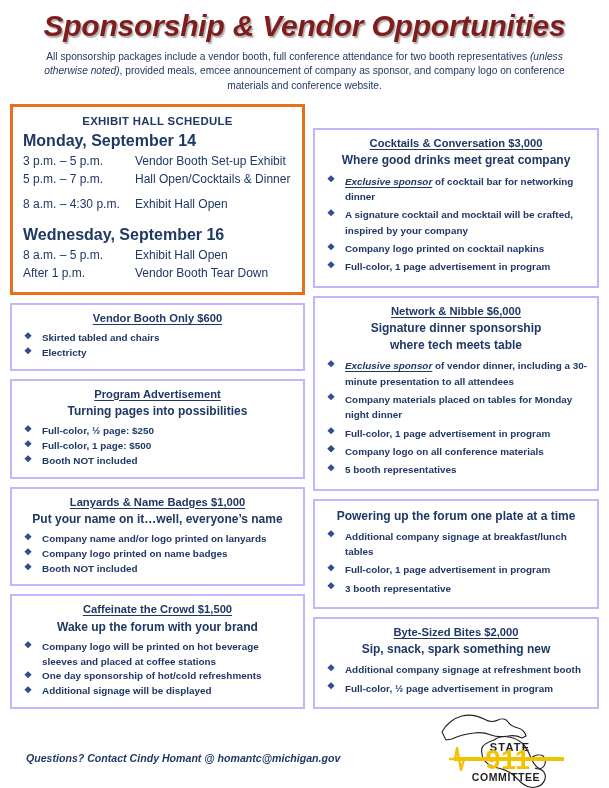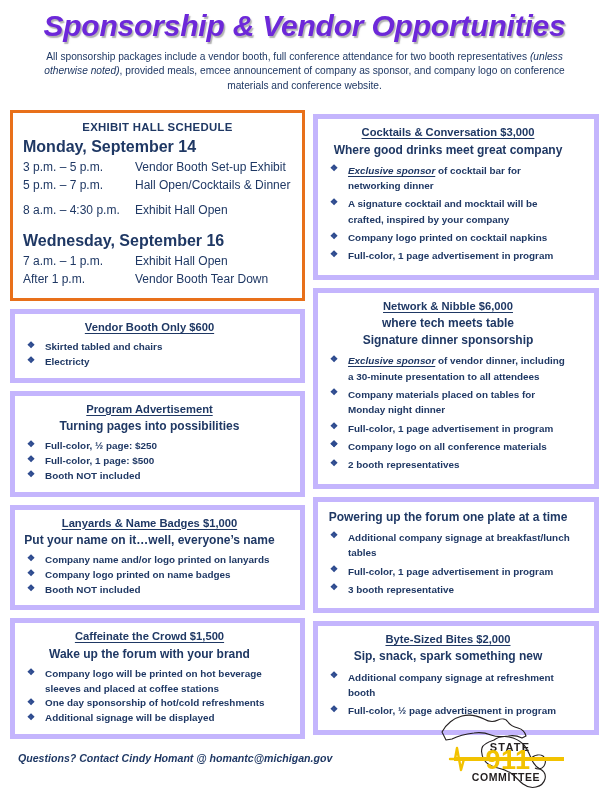--- a/index.html
+++ b/index.html
@@ -17,54 +17,54 @@
     box-sizing:border-box;
     padding:0;
   }
 
   
   .title{
     text-align:center;
     font-size:30px;
     font-weight:bold;
     font-style:italic;
-    color:#6d28d9;
+    color:#7f1d1d;
     letter-spacing:-0.2px;
     margin:10px 8px 0 8px;
     line-height:1.05;
     text-shadow:1.5px 1.5px 1.2px rgba(150,150,150,0.75);
     white-space:nowrap;
   }
   .intro{
     text-align:center;
     font-size:10.2px;
     line-height:1.45;
     color:#1F3864;
     margin:8px 24px 0 24px;
     font-weight:normal;
   }
   .intro i{font-style:italic;}
 
   
   .columns{
     display:flex;
     gap:8px;
-    margin:16px 10px 0 10px;
-    align-items:center;
+    margin:10px 10px 0 10px;
+    align-items:flex-end;
   }
   .col{display:flex;flex-direction:column;}
   .col-left{width:296px;}
   .col-right{width:287px;}
 
   
   .box{
-    border:5px solid #c4b5fd;
+    border:2px solid #c4b5fd;
     box-sizing:border-box;
     margin-bottom:8px;
-    padding:6px 24px 8px 8px;
+    padding:6px 8px 8px 8px;
     background:#fff;
   }
   .box.thick{
     border:3px solid #E8701A;
     padding:8px 10px 10px 10px;
   }
 
   .box-title{
     text-align:center;
     font-weight:bold;
@@ -133,21 +133,21 @@
   .sched-gap{height:7px;}
 
   
   .footer{
     position:absolute;
     left:0;right:0;bottom:0;
     height:62px;
   }
   .contact{
     position:absolute;
-    left:18px;top:16px;
+    left:26px;top:16px;
     font-size:10.6px;
     font-style:italic;
     font-weight:bold;
     color:#1F3864;
   }
   .logo{
     position:absolute;
     right:8px;bottom:2px;
     width:165px;height:86px;
   }
@@ -179,21 +179,21 @@
               <div class="sched-desc">Hall Open/Cocktails &amp; Dinner</div>
             </div>
             <div class="sched-gap"></div>
             <div class="sched-row">
               <div class="sched-time">8 a.m. – 4:30 p.m.</div>
               <div class="sched-desc">Exhibit Hall Open</div>
             </div>
             <div class="sched-gap"></div>
             <div class="sched-day">Wednesday, September 16</div>
             <div class="sched-row">
-              <div class="sched-time">7 a.m. – 1 p.m.</div>
+              <div class="sched-time">8 a.m. – 5 p.m.</div>
               <div class="sched-desc">Exhibit Hall Open</div>
             </div>
             <div class="sched-row">
               <div class="sched-time">After 1 p.m.</div>
               <div class="sched-desc">Vendor Booth Tear Down</div>
             </div>
           </div>
       </div>
 
       <div id="left-boxes">
@@ -241,29 +241,29 @@
             <div class="box-sub">Where good drinks meet great company</div>
             <ul class="bullets loose">
               <li><span class="bul">❖</span><u>Exclusive sponsor</u><span> of cocktail bar for networking dinner</span></li>
               <li><span class="bul">❖</span><span>A signature cocktail and mocktail will be crafted, inspired by your company</span></li>
               <li><span class="bul">❖</span><span>Company logo printed on cocktail napkins</span></li>
               <li><span class="bul">❖</span><span>Full-color, 1 page advertisement in program</span></li>
             </ul>
           </div>
           <div class="box">
             <div class="box-title">Network &amp; Nibble $6,000</div>
+            <div class="box-sub">Signature dinner sponsorship</div>
             <div class="box-sub">where tech meets table</div>
-            <div class="box-sub">Signature dinner sponsorship</div>
             <ul class="bullets loose">
               <li><span class="bul">❖</span><u>Exclusive sponsor</u><span> of vendor dinner, including a 30-minute presentation to all attendees</span></li>
               <li><span class="bul">❖</span><span>Company materials placed on tables for Monday night dinner</span></li>
               <li><span class="bul">❖</span><span>Full-color, 1 page advertisement in program</span></li>
               <li><span class="bul">❖</span></li>
               <li><span class="bul">❖</span><span>Company logo on all conference materials</span></li>
-              <li><span class="bul">❖</span><span>2 booth representatives</span></li>
+              <li><span class="bul">❖</span><span>5 booth representatives</span></li>
             </ul>
           </div>
           <div class="box">
             <div class="box-sub">Powering up the forum one plate at a time</div>
             <ul class="bullets loose">
               <li><span class="bul">❖</span><span>Additional company signage at breakfast/lunch tables</span></li>
               <li><span class="bul">❖</span><span>Full-color, 1 page advertisement in program</span></li>
               <li><span class="bul">❖</span><span>3 booth representative</span></li>
             </ul>
           </div>

